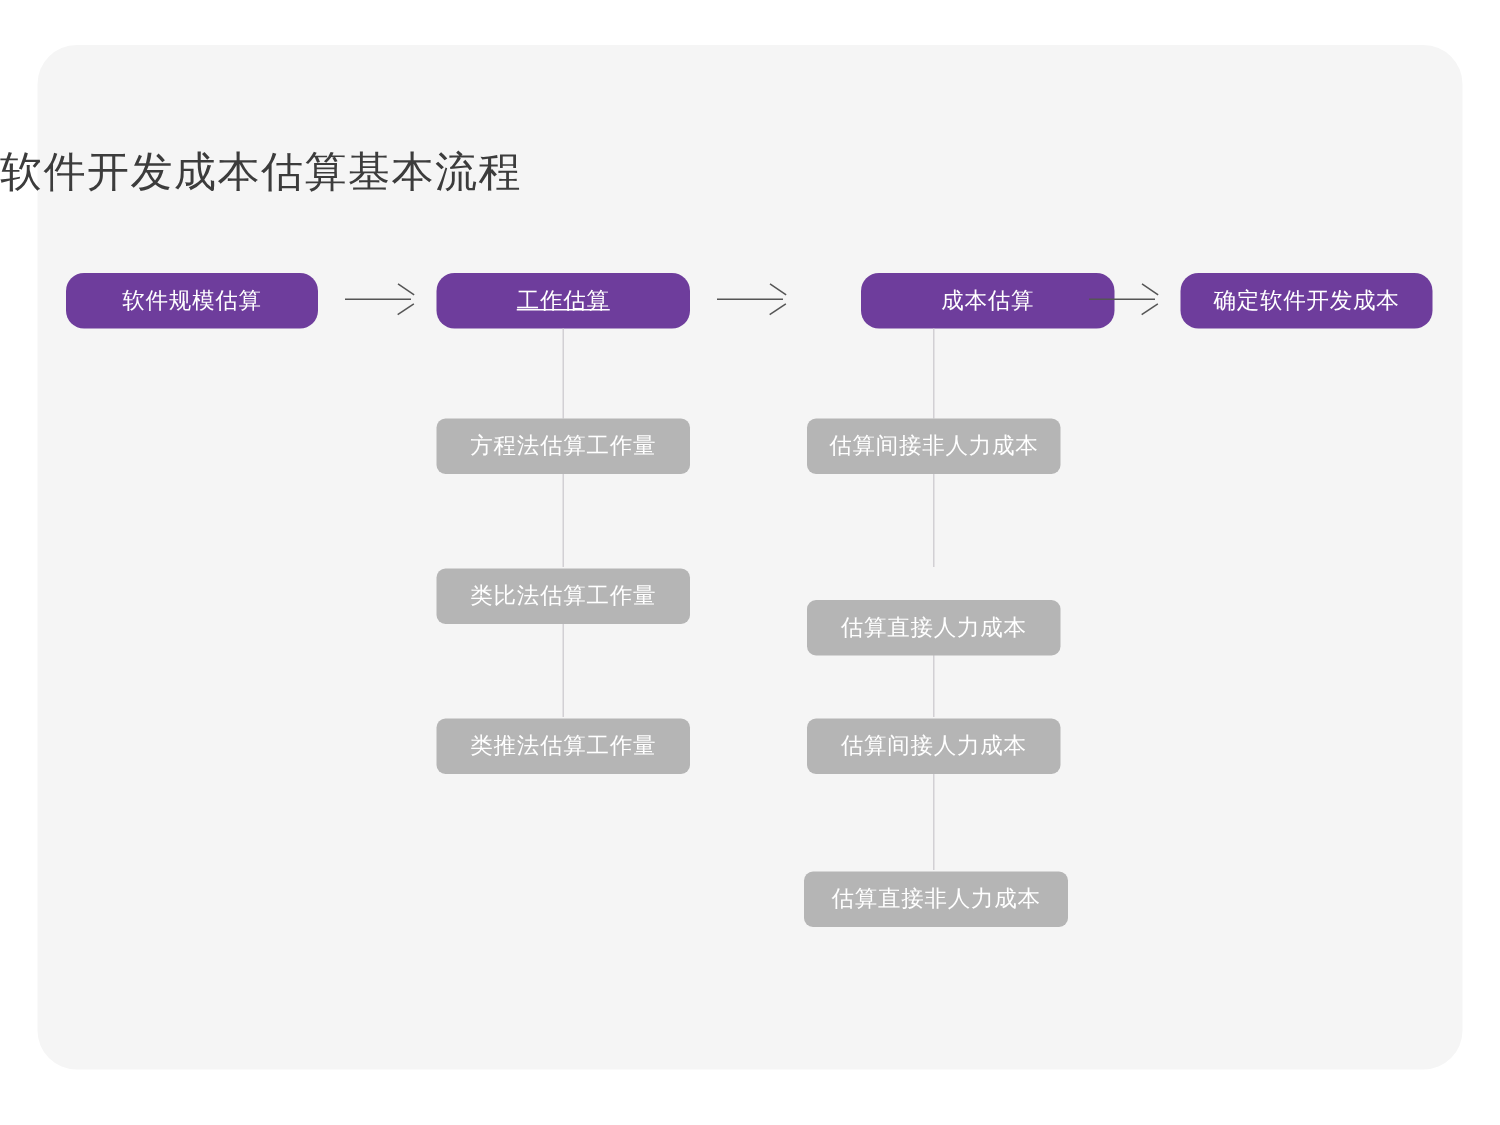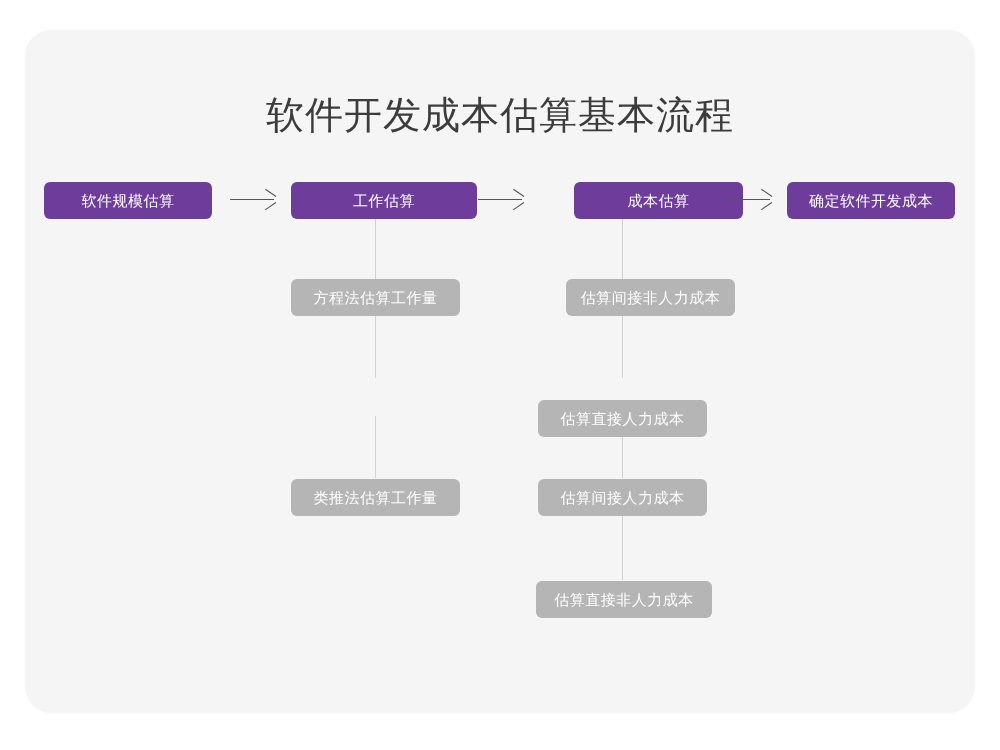--- a/index.html
+++ b/index.html
@@ -27,42 +27,43 @@
     width: 950px;
     height: 683px;
     background: #f5f5f5;
     border-radius: 26px;
   }
   #title {
     position: absolute;
     left: 0;
     top: 95px;
     width: 1000px;
-    text-align: center;
-    font-size: 38px;
+    text-align: left;
+    font-size: 28px;
     line-height: 40px;
     color: #3c3c3c;
     letter-spacing: 1px;
     white-space: nowrap;
   }
   
   .node {
     position: absolute;
     box-sizing: border-box;
     height: 37px;
     line-height: 37px;
     text-align: center;
     font-size: 15px;
     color: #ffffff;
     border-radius: 6px;
     white-space: nowrap;
     letter-spacing: 0.5px;
   }
   .node.primary {
     background: #6e3d9c;
+    border-radius: 12px;
   }
   .node.secondary {
     background: #b5b5b5;
   }
   
   .arrow {
     position: absolute;
     height: 20px;
     top: 190px;
   }
@@ -116,42 +117,43 @@
 
   <div id="title">软件开发成本估算基本流程</div>
 
   <div class="node primary" style="left:44px; top:182px; width:168px;">软件规模估算</div>
 
   <div class="arrow" style="left:230px; width:44px;">
     <div class="shaft"></div>
     <div class="head"></div>
   </div>
 
-  <div class="node primary" style="left:291px; top:182px; width:186px;">工作估算</div>
+  <div class="node primary" style="left:291px; top:182px; width:169px;text-decoration:underline;">工作估算</div>
 
   <div class="connector" style="left:375px; top:219px; height:60px;"></div>
   <div class="connector" style="left:375px; top:316px; height:62px;"></div>
   <div class="connector" style="left:375px; top:416px; height:62px;"></div>
 
   <div class="node secondary" style="left:291px; top:279px; width:169px;">方程法估算工作量</div>
+  <div class="node secondary" style="left:291px; top:379px; width:169px;">类比法估算工作量</div>
   <div class="node secondary" style="left:291px; top:479px; width:169px;">类推法估算工作量</div>
 
   <div class="arrow" style="left:478px; width:44px;">
     <div class="shaft"></div>
     <div class="head"></div>
   </div>
 
   <div class="node primary" style="left:538px; top:182px; width:169px;margin-left:36px;">成本估算</div>
 
   <div class="connector" style="left:622px; top:219px; height:60px;"></div>
   <div class="connector" style="left:622px; top:316px; height:62px;"></div>
   <div class="connector" style="left:622px; top:416px; height:62px;"></div>
   <div class="connector" style="left:622px; top:516px; height:64px;"></div>
 
-  <div class="node secondary" style="left:538px; top:279px; width:169px;margin-left:28px;">估算间接非人力成本</div>
+  <div class="node secondary" style="left:538px; top:279px; width:169px;">估算间接非人力成本</div>
   <div class="node secondary" style="left:538px; top:379px; width:169px;margin-top:21px;">估算直接人力成本</div>
   <div class="node secondary" style="left:538px; top:479px; width:169px;">估算间接人力成本</div>
   <div class="node secondary" style="left:536px; top:581px; width:176px;">估算直接非人力成本</div>
 
   <div class="arrow" style="left:726px; width:44px;">
     <div class="shaft"></div>
     <div class="head"></div>
   </div>
 
   <div class="node primary" style="left:787px; top:182px; width:168px;">确定软件开发成本</div>

